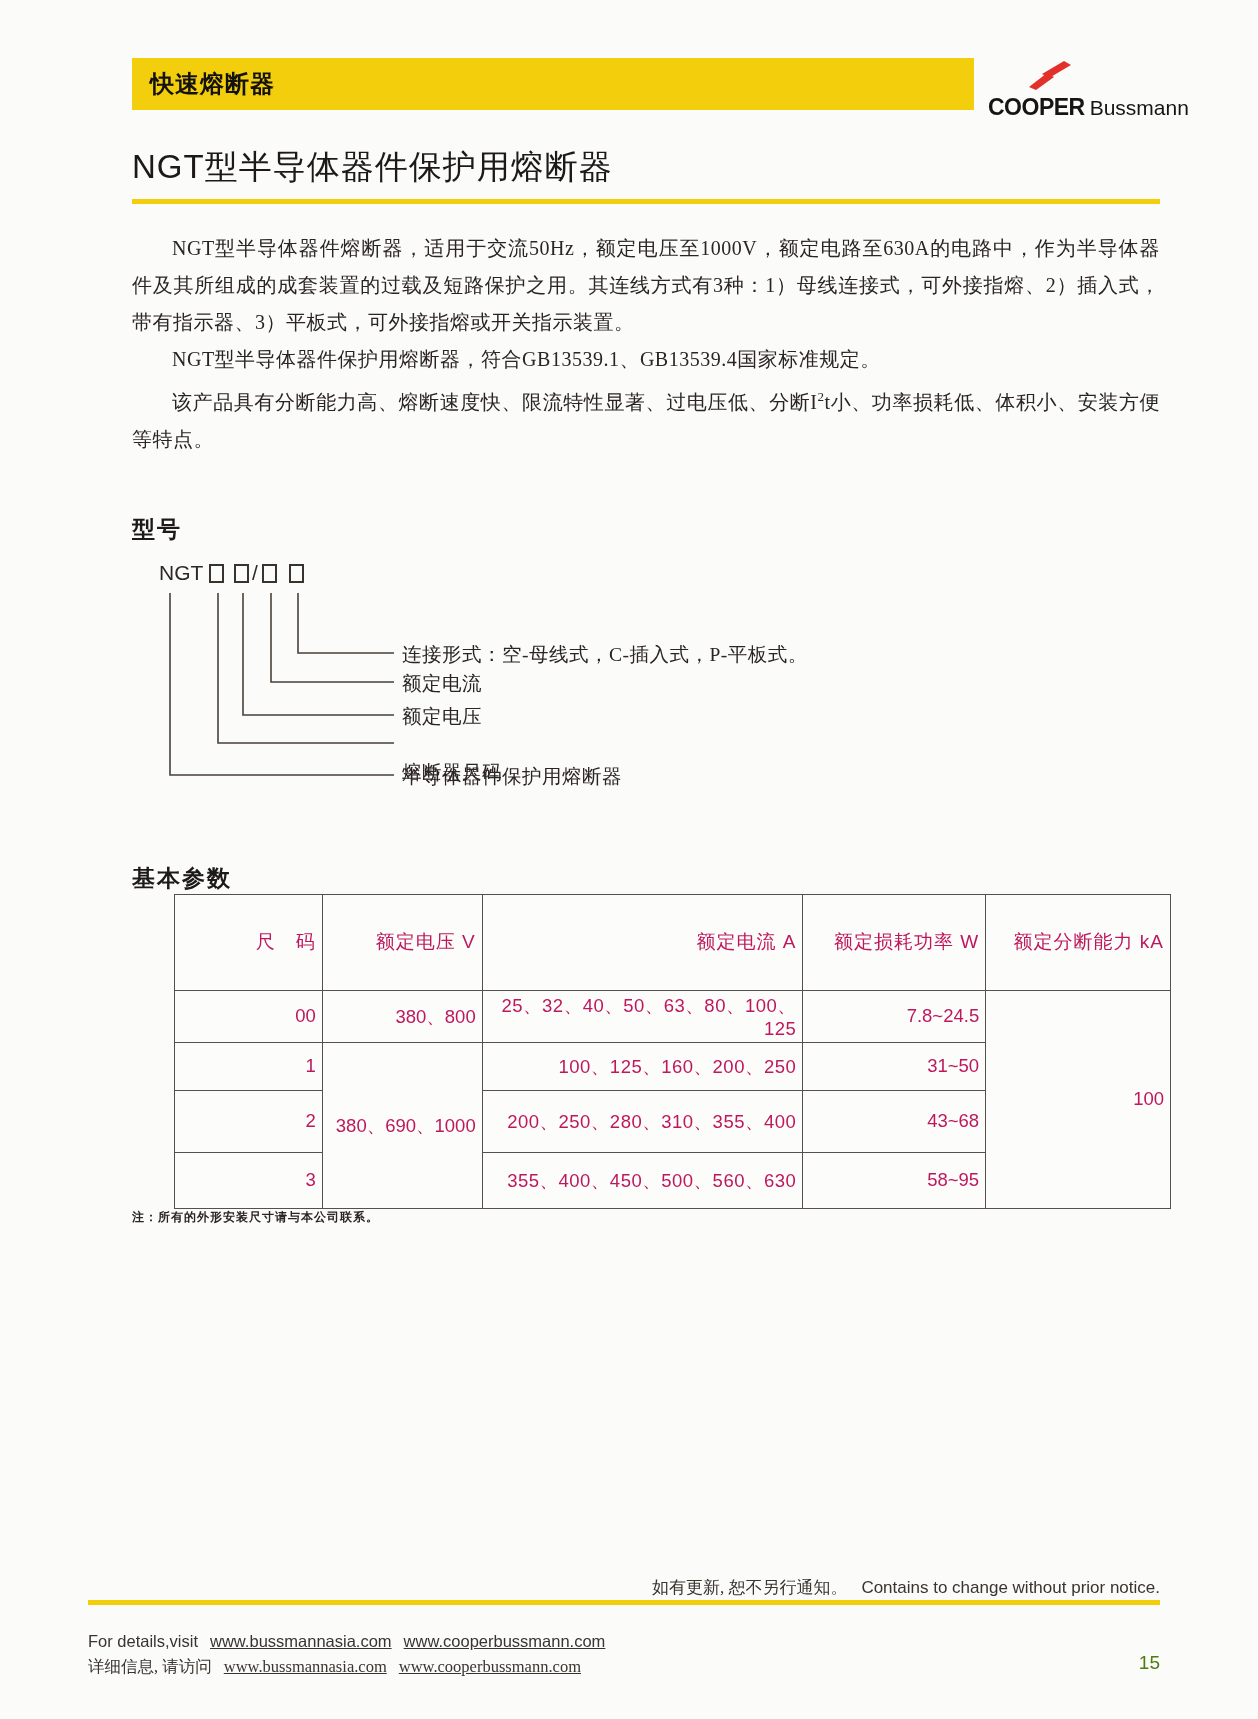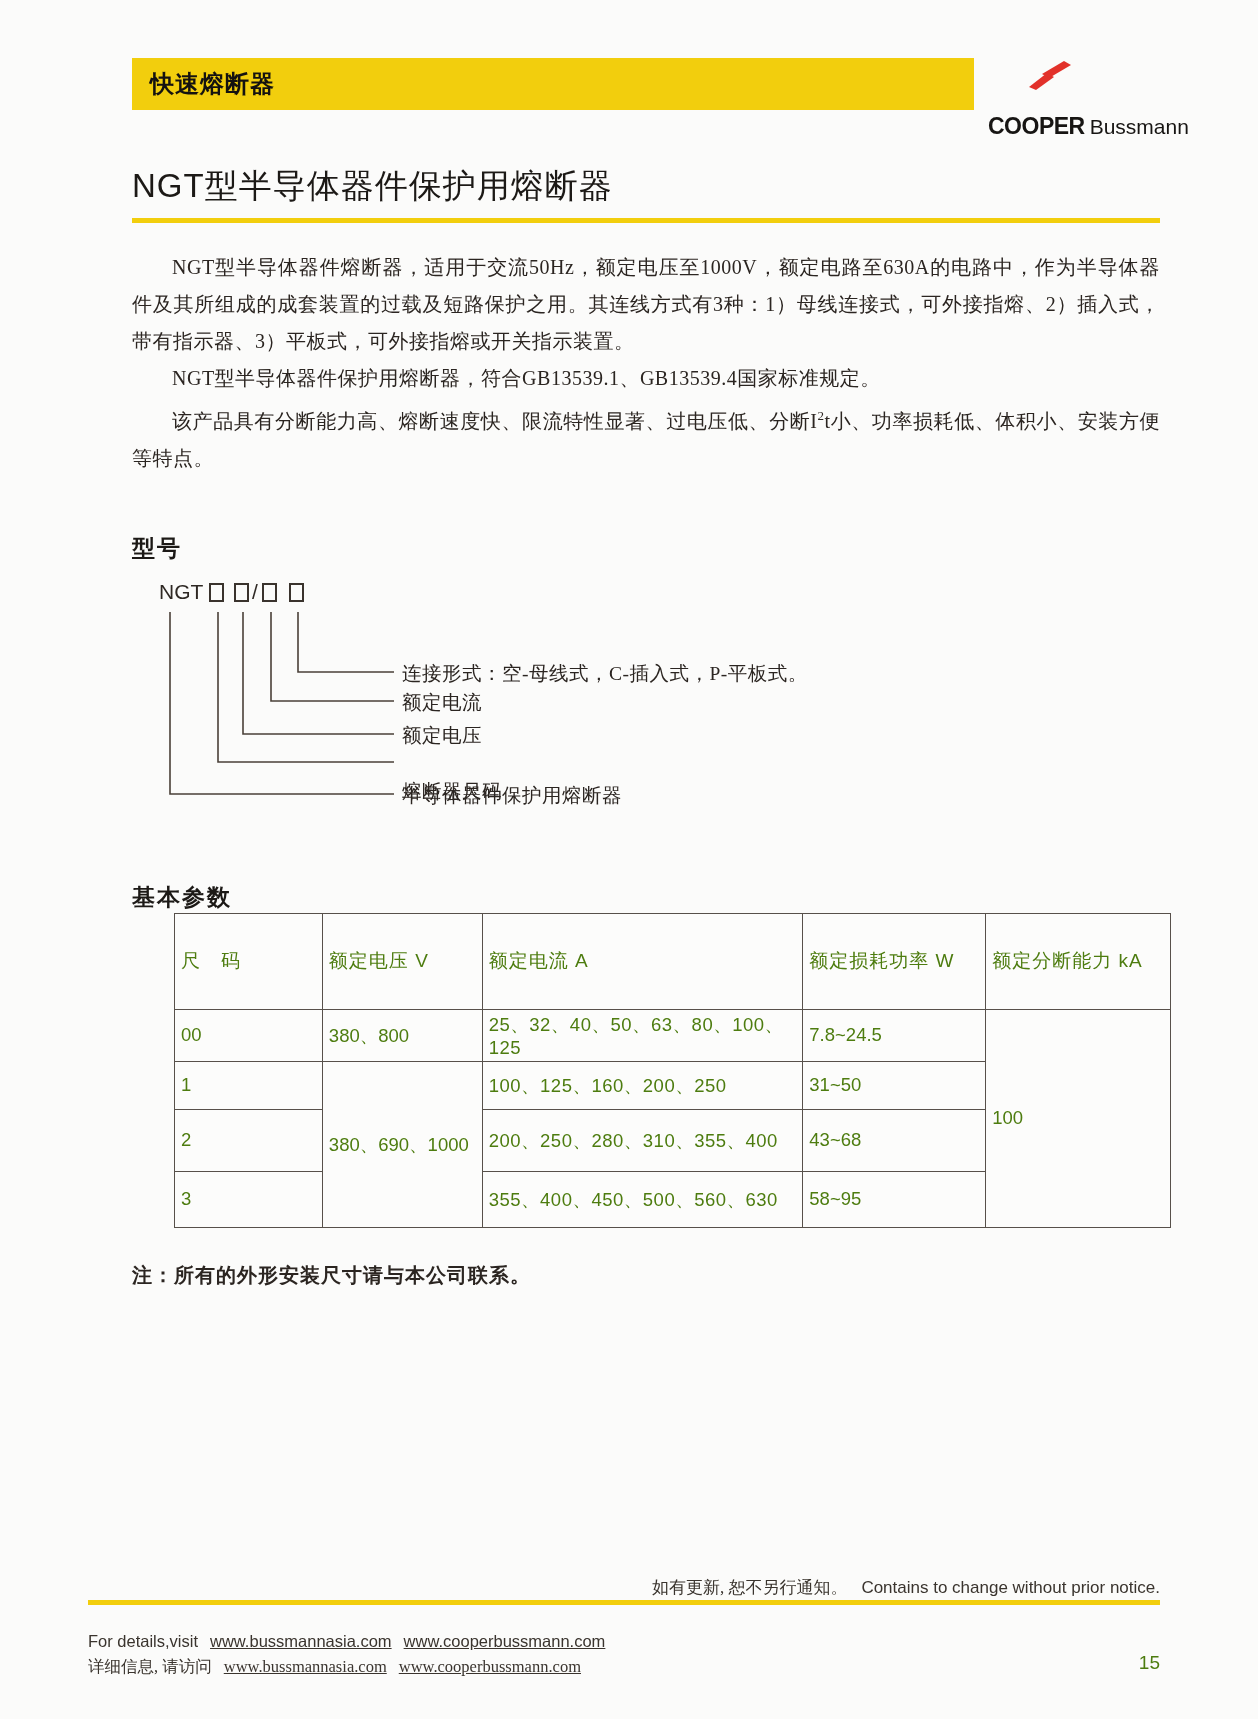--- a/index.html
+++ b/index.html
@@ -20,21 +20,21 @@
   .topbar { display:flex; align-items:flex-start; }
   .cat-bar {
     flex:1; height:52px; background:#f2ce0d;
     display:flex; align-items:center; padding-left:18px;
     font-family:"Liberation Sans","DejaVu Sans",sans-serif;
     font-weight:bold; font-size:24px; color:#141210;
     letter-spacing:1px;
   }
   .brand { width:186px; padding-left:14px; padding-top:2px; }
   .brand-flag { margin-left:40px; height:30px; }
-  .brand-text { margin-top:19px; white-space:nowrap;
+  .brand-text { margin-top:0; white-space:nowrap;
     font-family:"Liberation Sans","DejaVu Sans",sans-serif; }
   .brand-cooper { font-weight:bold; font-size:23px; color:#171513; letter-spacing:-0.5px; }
   .brand-bussmann { font-size:21px; color:#171513; margin-left:5px; }
 
   .doc-title {
     margin-top:24px;
     font-family:"Liberation Sans","DejaVu Sans",sans-serif;
     font-weight:normal; font-size:33px; color:#1c1916; letter-spacing:1px;
   }
   .title-rule { margin-top:9px; height:5px; background:#f2ce0d; }
@@ -60,29 +60,29 @@
     white-space:nowrap; letter-spacing:0.5px; }
 
   
   .params-sec { margin-top:52px; }
   .tbl-wrap { margin-left:42px; width:997px; }
   .tbl-caption { text-align:center; font-size:19px; margin:20px 0 18px 0; letter-spacing:1px; }
   table.params { width:100%; border-collapse:collapse; background:#fcfcfb;
     font-family:"Liberation Sans","DejaVu Sans",sans-serif; }
   table.params th, table.params td {
     border:1.6px solid #57504a; font-weight:normal;
-    font-size:18.5px; color:#4d7c0f; text-align:left; padding:2px 6px;
+    font-size:18.5px; color:#be185d; text-align:right; padding:2px 6px;
   }
   table.params th { height:96px; font-size:19px; letter-spacing:1px; }
   td.cur { text-align:left; padding-left:13px; letter-spacing:0.5px; }
   tr.r0 td { height:50px; }
   tr.r1 td { height:48px; }
   tr.r2 td { height:62px; }
   tr.r3 td { height:56px; }
-  .note { margin-top:34px; font-size:20px; font-weight:bold; letter-spacing:1px; color:#2b2521; }
+  .note { font-size:12px; font-weight:bold; letter-spacing:1px; color:#2b2521; }
 
   
   .notice { position:absolute; top:1576px; right:98px; font-size:17px; color:#3a342e; }
   .notice .en { font-family:"Liberation Sans","DejaVu Sans",sans-serif; margin-left:14px; }
   .foot-rule { position:absolute; top:1600px; left:88px; width:1072px; height:5px; background:#f2ce0d; }
   .foot-line { position:absolute; left:88px; font-size:16.5px; color:#3a342e;
     font-family:"Liberation Sans","DejaVu Sans",sans-serif;margin-top:20px; }
   .foot-line.l1 { top:1612px; }
   .foot-line.l2 { top:1636px; font-family:"Liberation Serif","DejaVu Serif",serif; }
   .foot-line a { color:#3a342e; text-decoration:underline; margin-left:12px; }

